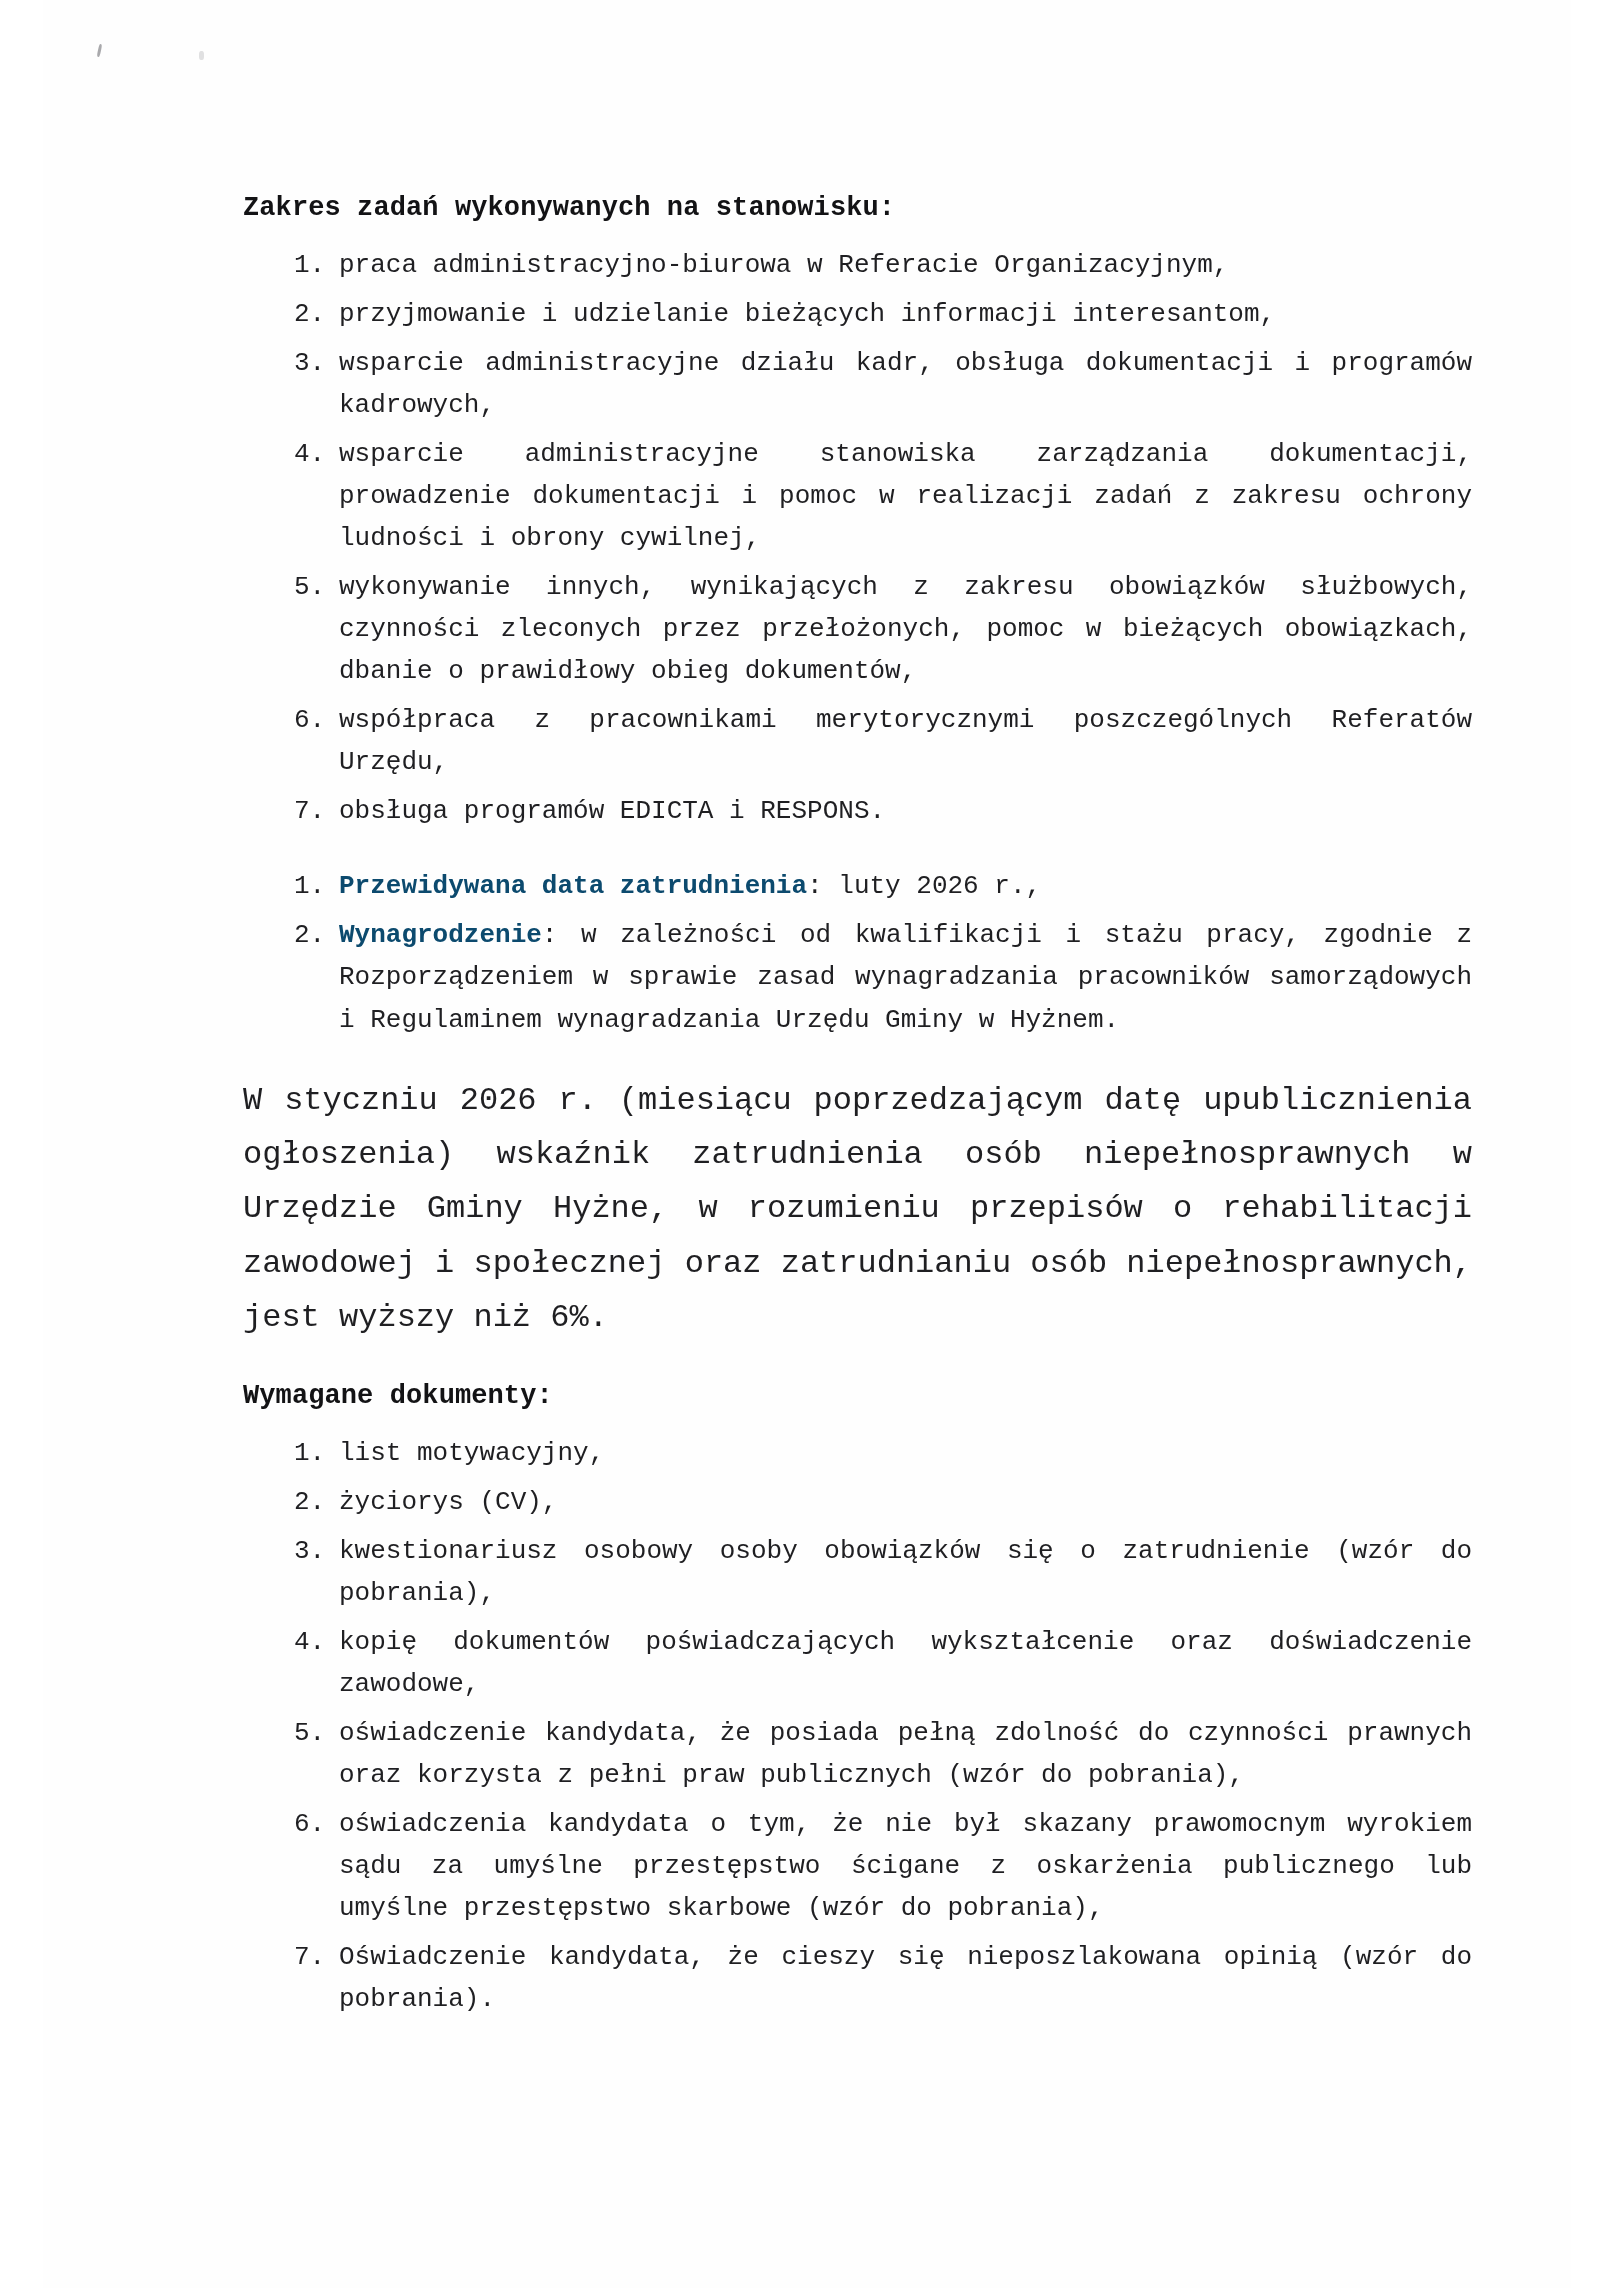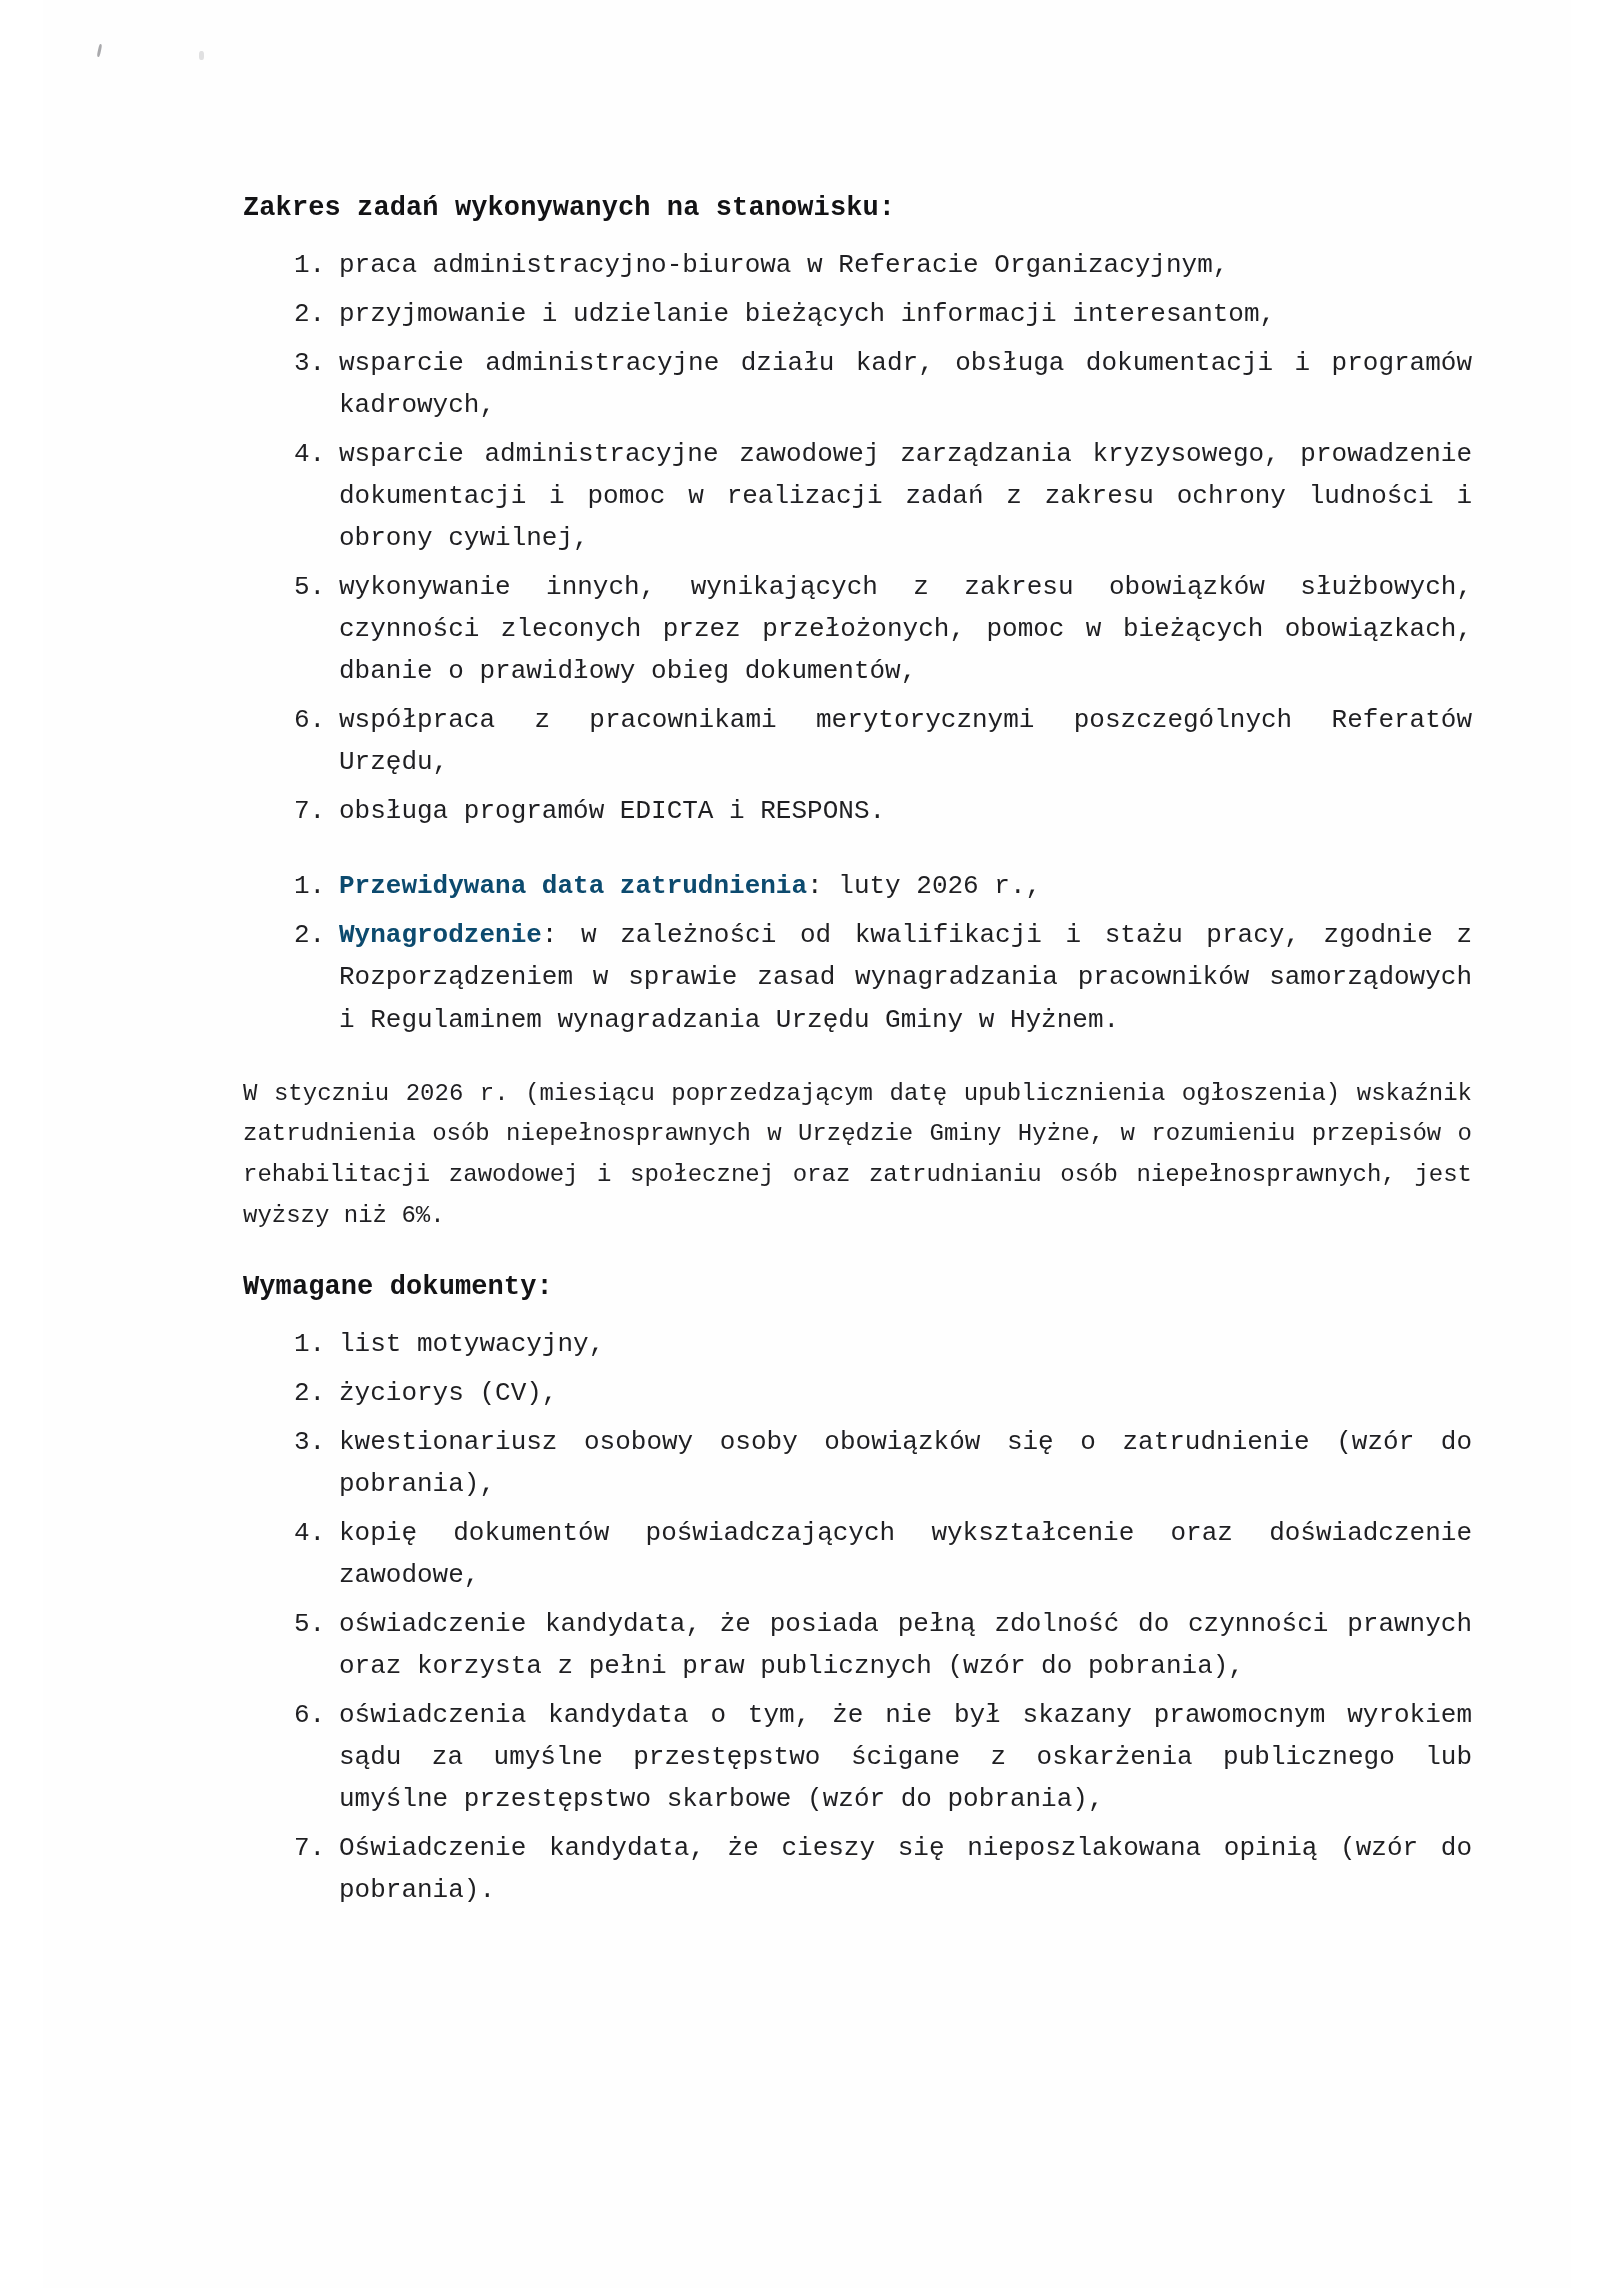--- a/index.html
+++ b/index.html
@@ -75,21 +75,21 @@
     font-size: 26px;
     line-height: 1.62;
     color: #1f1f22;
   }
 
   ol.doc-list > li > .li-text { display: block; }
 
   
   p.body-par {
     margin: 0;
-    font-size: 24px;
+    font-size: 32px;
     line-height: 1.70;
     text-align: justify;
     text-justify: inter-word;
     color: #1f1f22;
   }
 
   strong.lead { font-weight: bold; color: #0c4a6e; }
 </style>
 </head>
 <body>
@@ -111,21 +111,21 @@
       <li>
         <span class="num">2.</span>
         <span class="li-text">przyjmowanie i udzielanie bieżących informacji interesantom,</span>
       </li>
       <li>
         <span class="num">3.</span>
         <span class="li-text">wsparcie administracyjne działu kadr, obsługa dokumentacji i programów kadrowych,</span>
       </li>
       <li>
         <span class="num">4.</span>
-        <span class="li-text">wsparcie administracyjne zawodowej zarządzania kryzysowego, prowadzenie dokumentacji i pomoc w realizacji zadań z zakresu ochrony ludności i obrony cywilnej,</span>
+        <span class="li-text">wsparcie administracyjne stanowiska zarządzania dokumentacji, prowadzenie dokumentacji i pomoc w realizacji zadań z zakresu ochrony ludności i obrony cywilnej,</span>
       </li>
       <li>
         <span class="num">5.</span>
         <span class="li-text">wykonywanie innych, wynikających z zakresu obowiązków służbowych, czynności zleconych przez przełożonych, pomoc w bieżących obowiązkach, dbanie o  prawidłowy obieg dokumentów,</span>
       </li>
       <li>
         <span class="num">6.</span>
         <span class="li-text">współpraca z pracownikami merytorycznymi poszczególnych Referatów Urzędu,</span>
       </li>
       <li>

